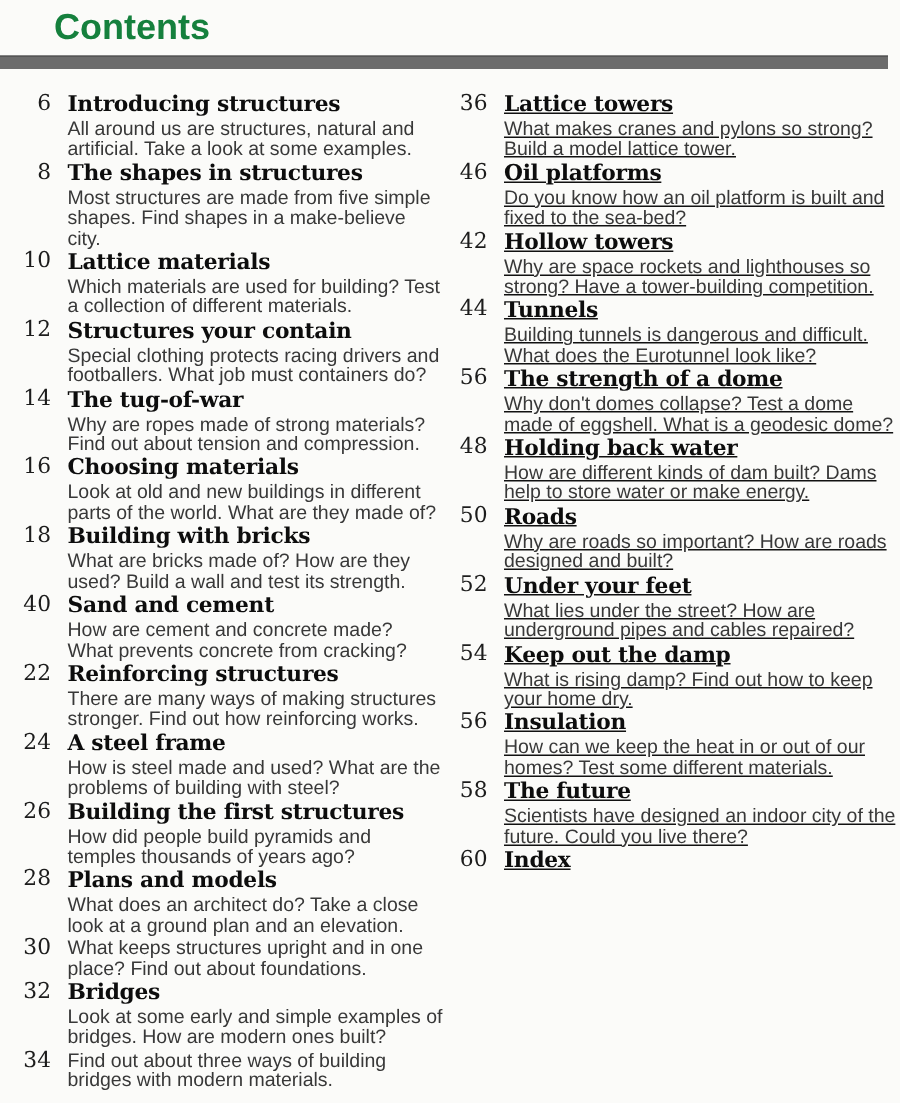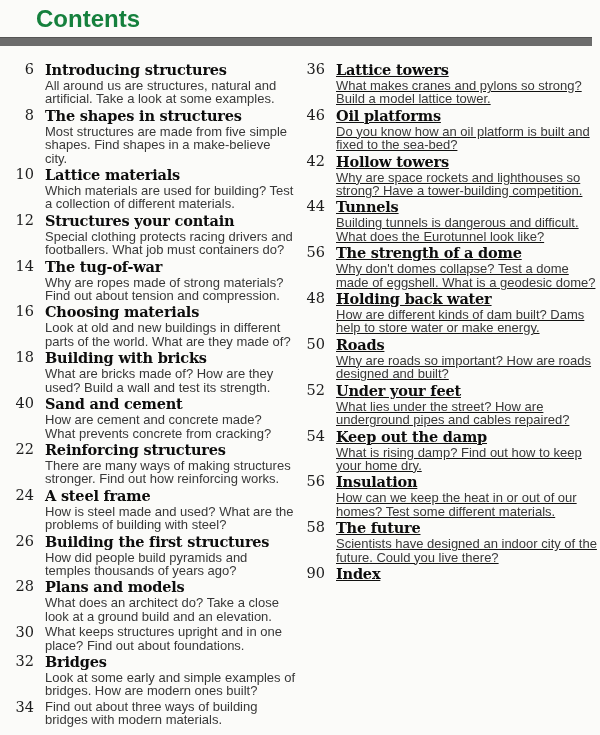--- a/index.html
+++ b/index.html
@@ -180,21 +180,21 @@
     <div class="entry-body">
       <div class="entry-title">Building the first structures</div>
       <div class="entry-desc">How did people build pyramids and temples thousands of years ago?</div>
     </div>
   </div>
 
   <div class="entry">
     <div class="num">28</div>
     <div class="entry-body">
       <div class="entry-title">Plans and models</div>
-      <div class="entry-desc">What does an architect do? Take a close look at a ground build and an elevation.</div>
+      <div class="entry-desc">What does an architect do? Take a close look at a ground plan and an elevation.</div>
     </div>
   </div>
 
   <div class="entry">
     <div class="num">30</div>
     <div class="entry-body">
       <div class="entry-desc">What keeps structures upright and in one place? Find out about foundations.</div>
     </div>
   </div>
 
@@ -297,21 +297,21 @@
 
   <div class="entry">
     <div class="num">58</div>
     <div class="entry-body">
       <div class="entry-title">The future</div>
       <div class="entry-desc">Scientists have designed an indoor city of the future. Could you live there?</div>
     </div>
   </div>
 
   <div class="entry">
-    <div class="num">90</div>
+    <div class="num">60</div>
     <div class="entry-body">
       <div class="entry-title">Index</div>
 
     </div>
   </div>
 </div>
   </div>
 </div>
 
 </body></html>

